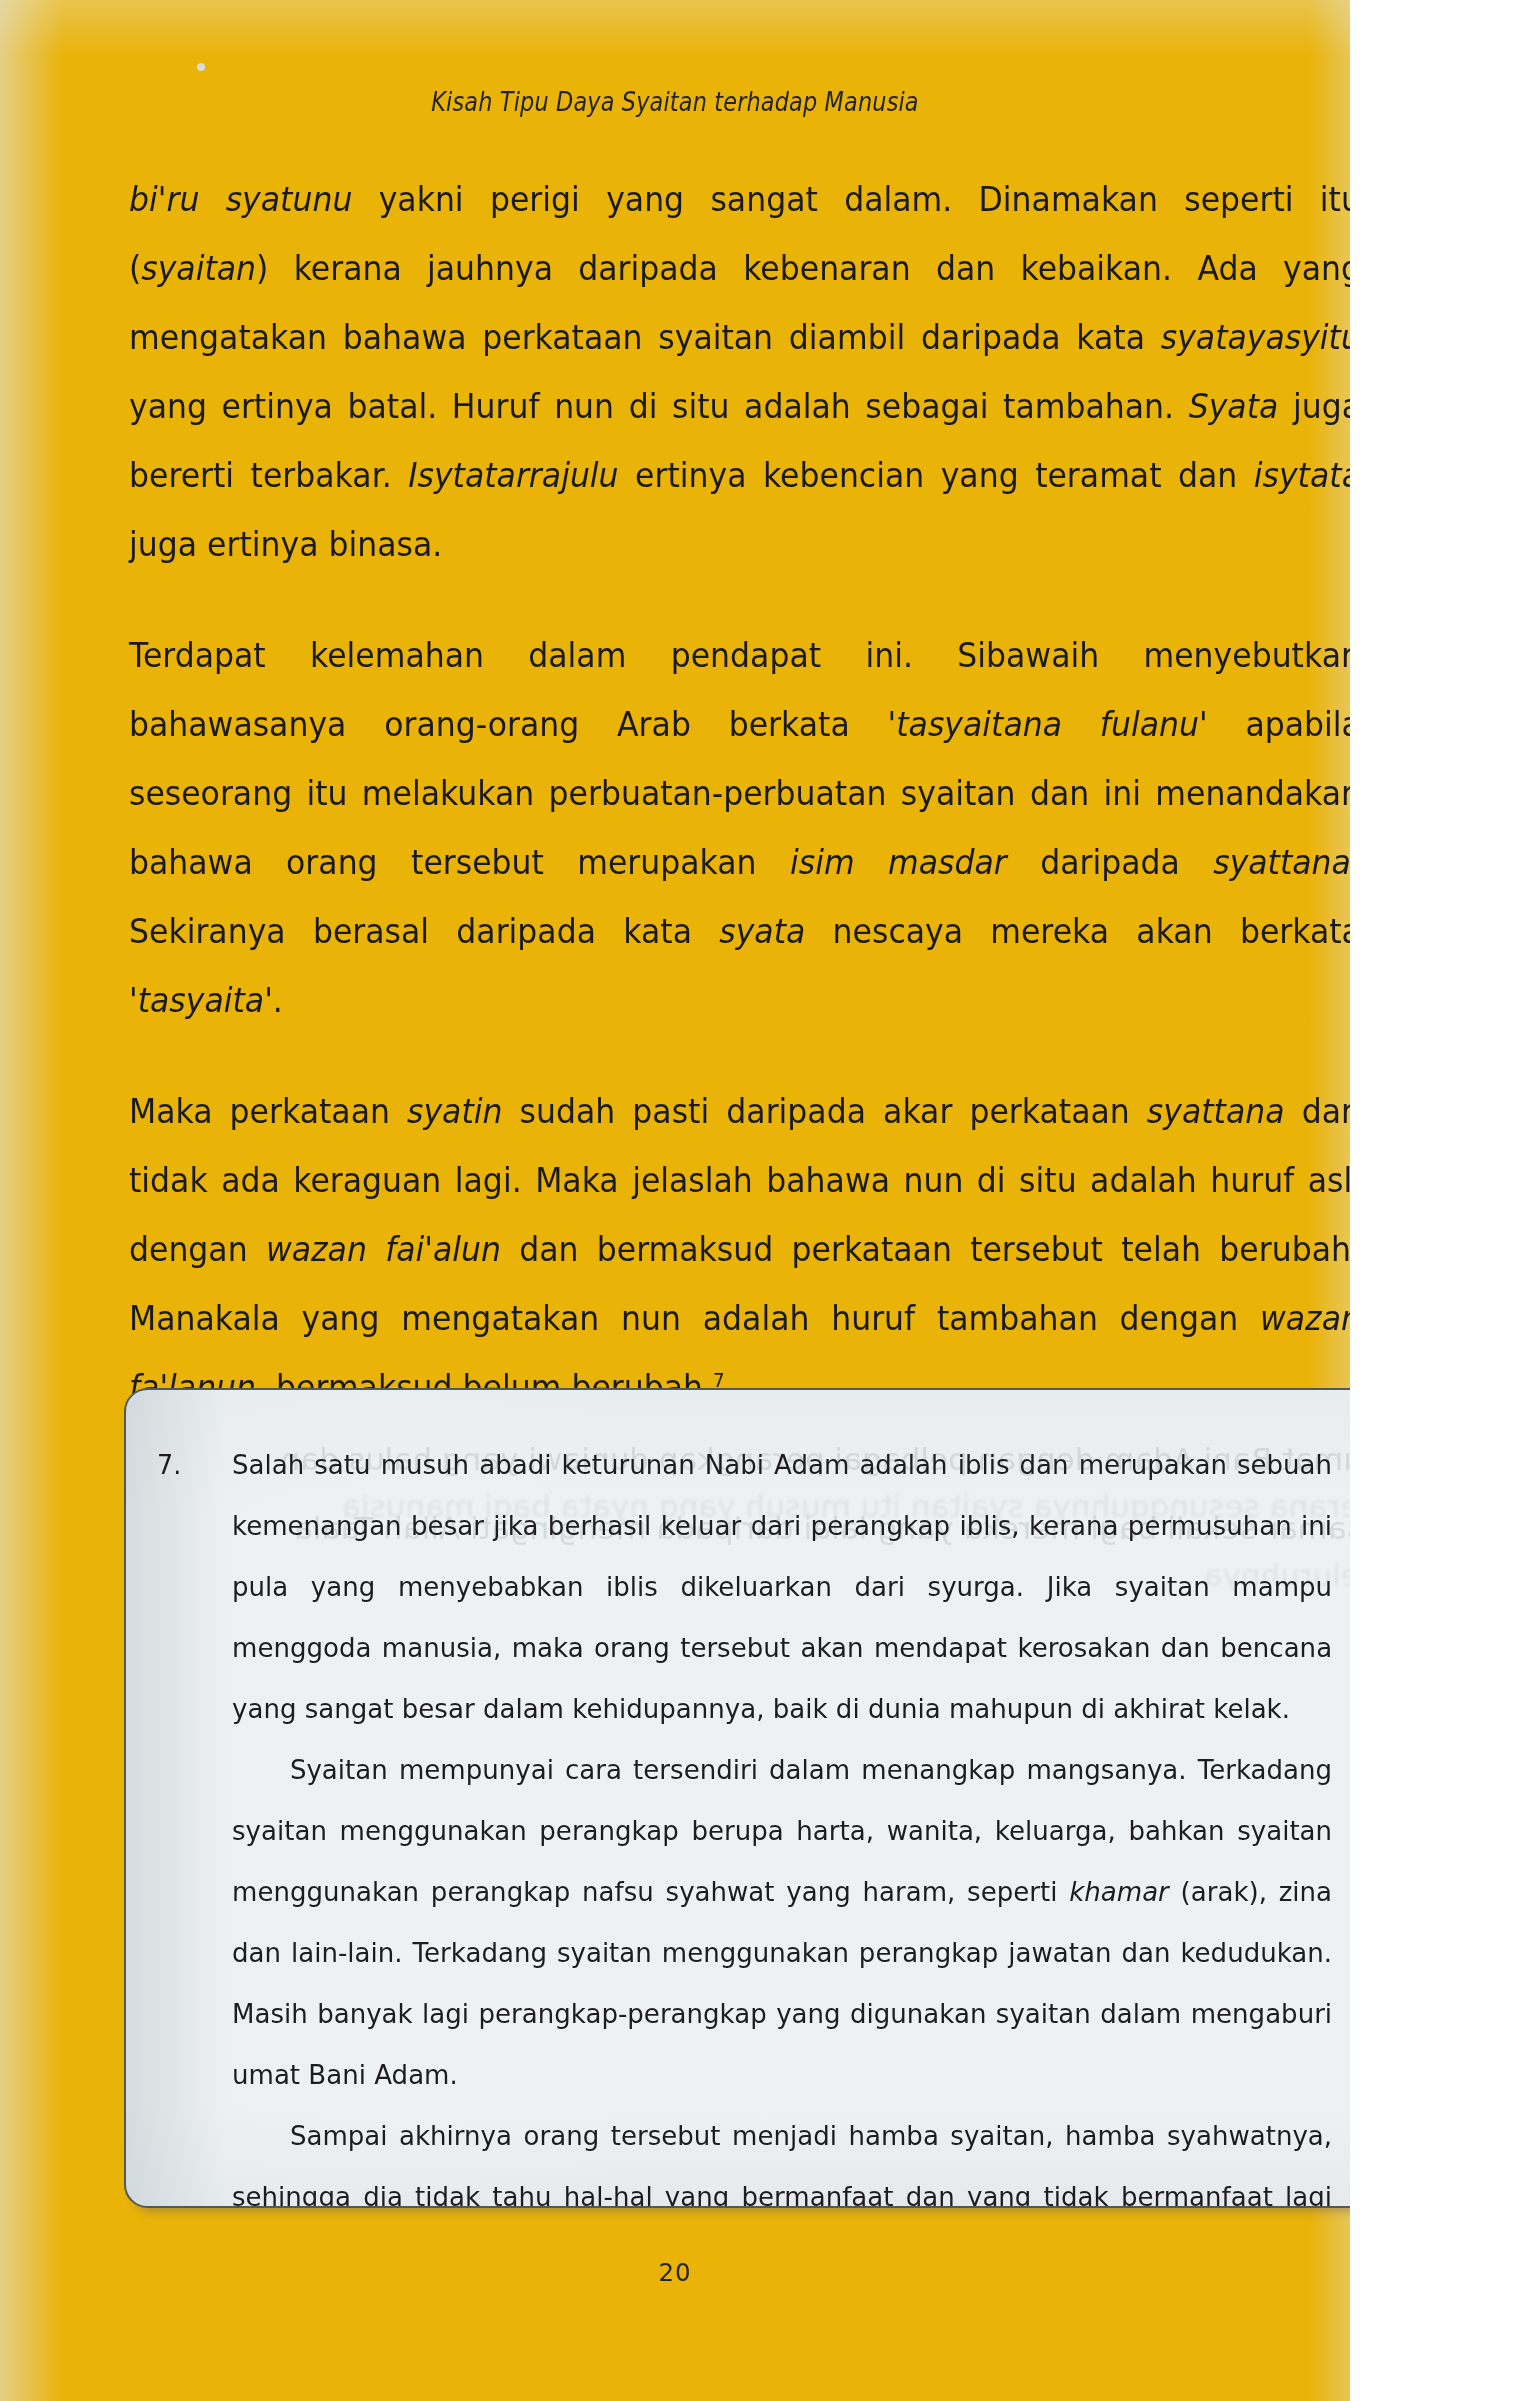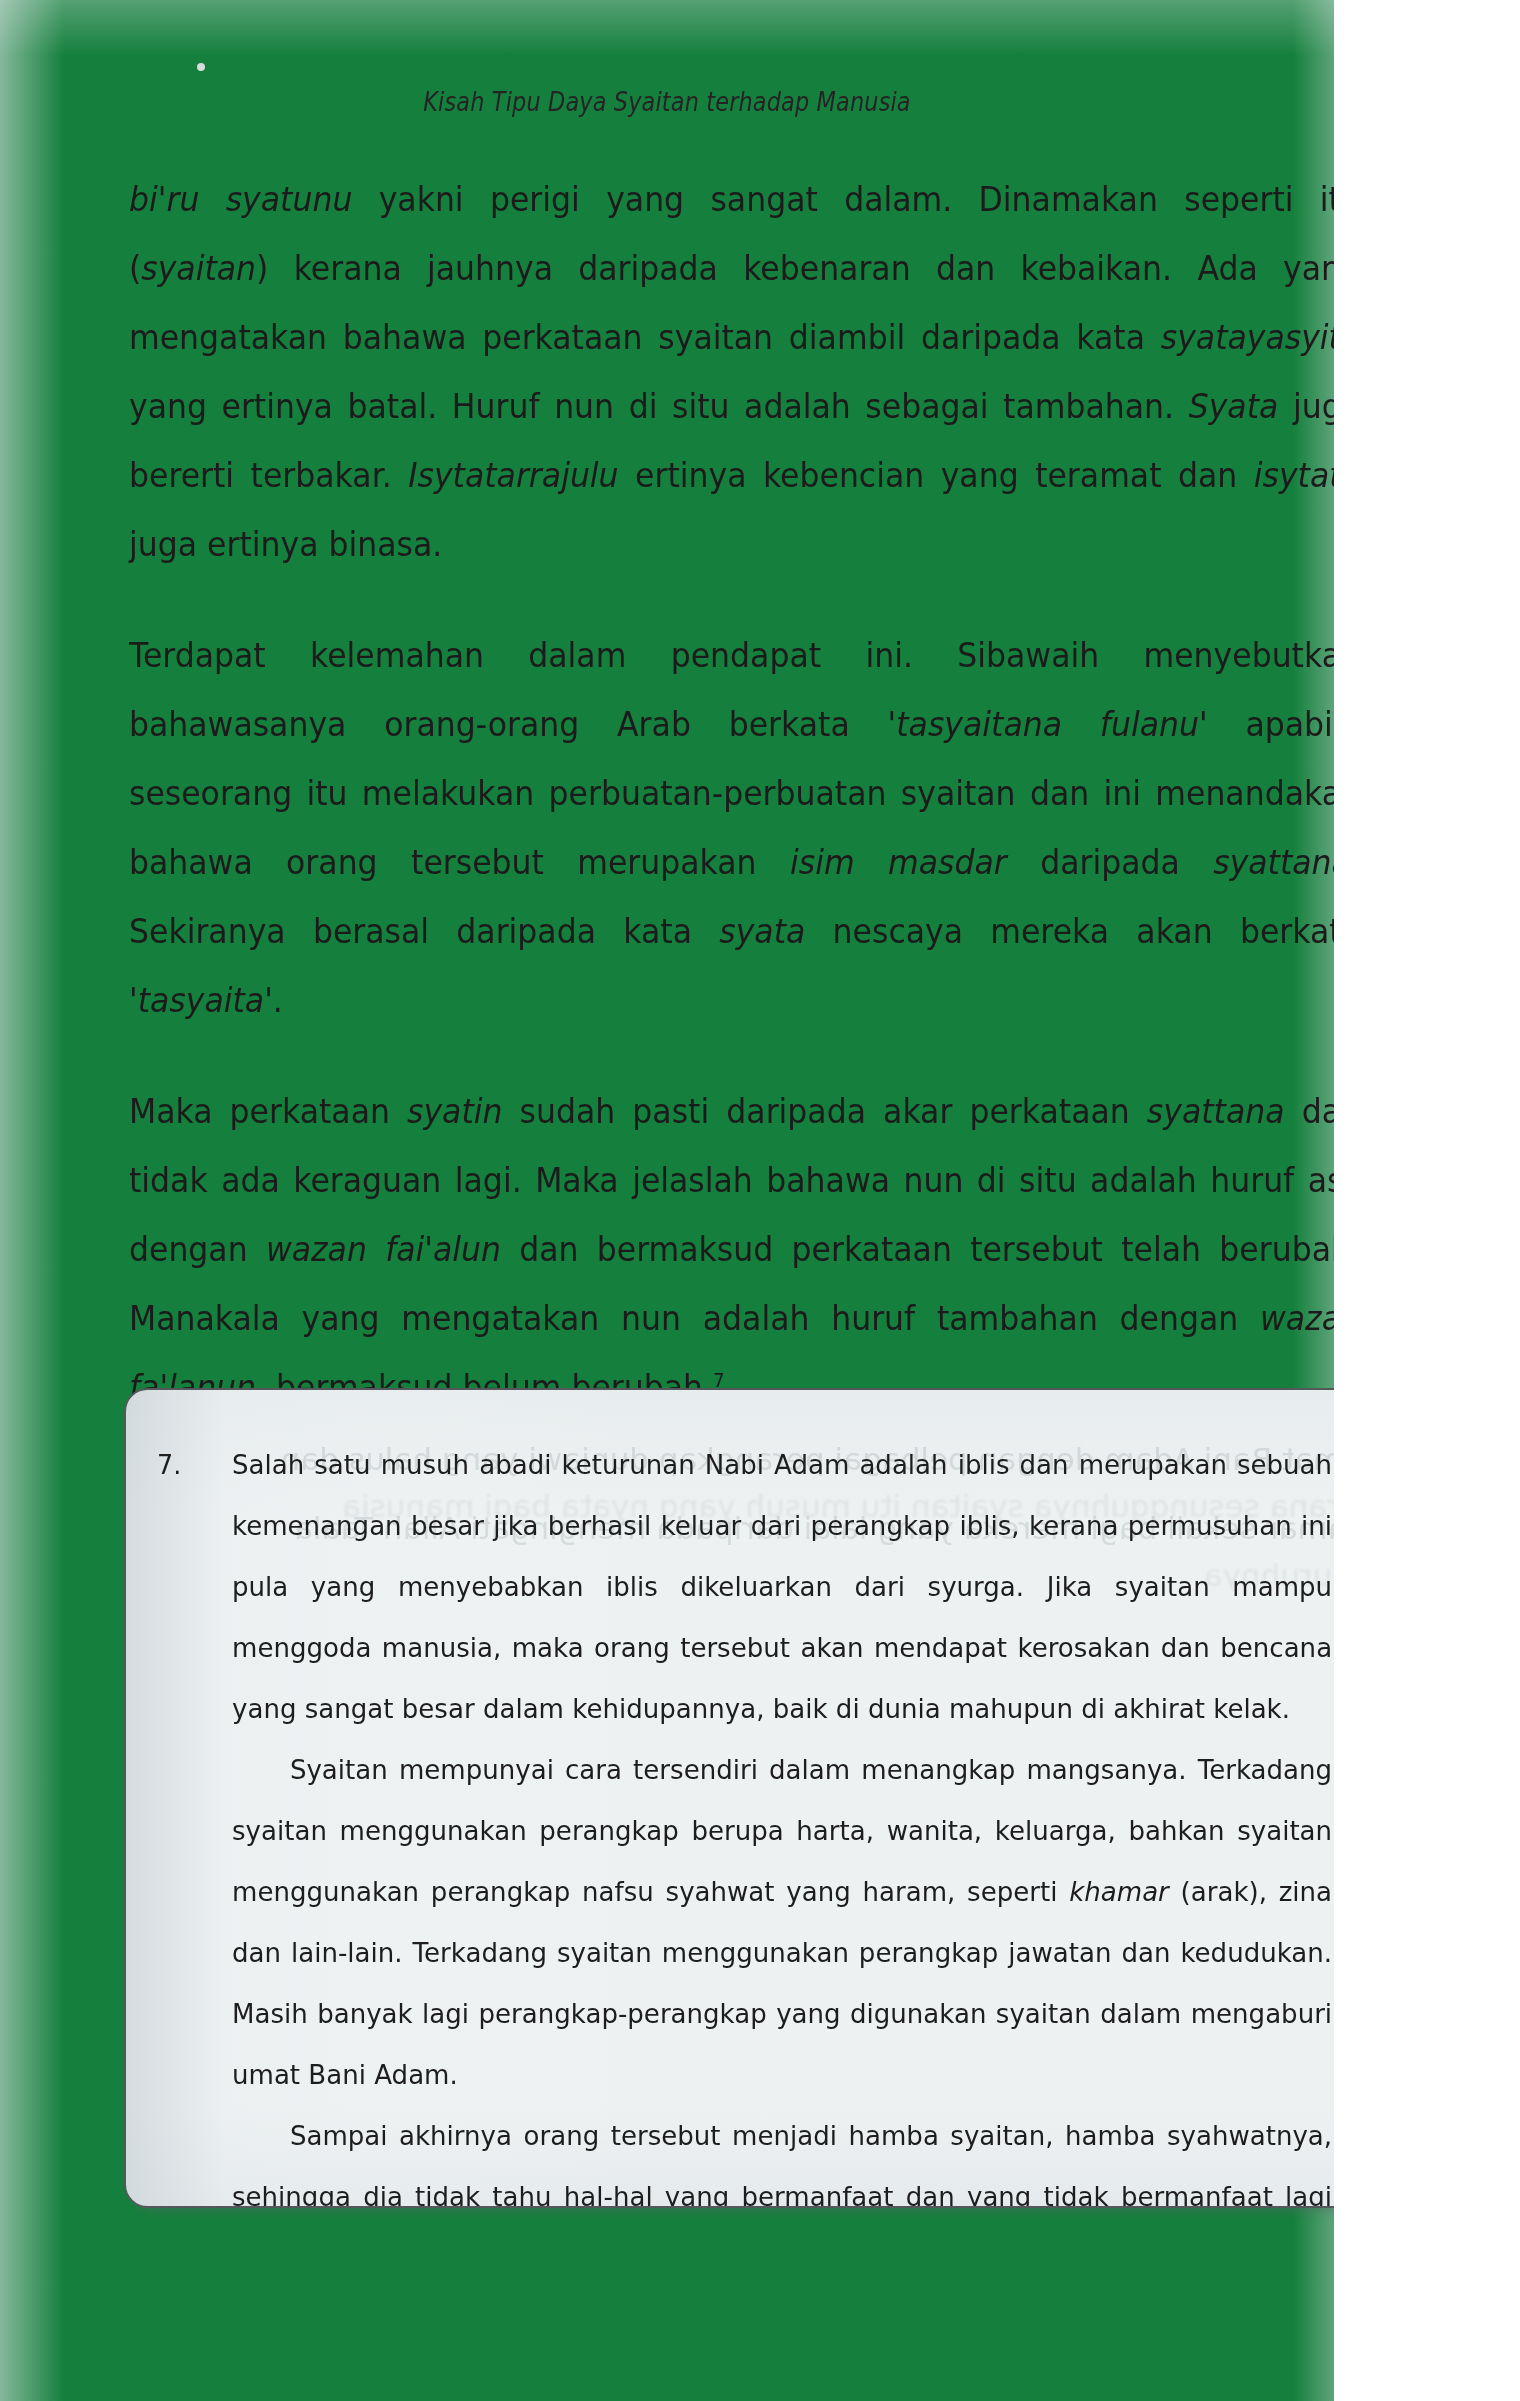--- a/index.html
+++ b/index.html
@@ -4,24 +4,25 @@
 <style>
   html, body {
     margin: 0;
     padding: 0;
     background: #ffffff;
   }
   .page {
     position: relative;
     width: 1334px;
     height: 2401px;
-    background: #15803d;
+    background: #eab308;
     overflow: hidden;
     font-family: "DejaVu Sans", "Liberation Sans", sans-serif;
     color: #1c1c1c;
+    padding-left: 16px;
   }
   
   .paper-tint {
     position: absolute;
     inset: 0;
     background:
       linear-gradient(to right, rgba(225,231,233,0.55) 0px, rgba(255,255,255,0) 64px),
       linear-gradient(to left, rgba(228,233,235,0.35) 0px, rgba(255,255,255,0) 41px),
       linear-gradient(to bottom, rgba(232,236,238,0.30) 0px, rgba(255,255,255,0) 55px);
     pointer-events: none;
@@ -193,15 +194,16 @@
         <div class="fn-marker">7.</div>
         <div class="fn-text">
           <p><span>Salah satu musuh abadi keturunan Nabi Adam adalah iblis dan merupakan sebuah kemenangan besar jika berhasil keluar dari perangkap iblis, kerana permusuhan ini pula yang menyebabkan iblis dikeluarkan dari syurga. Jika syaitan mampu menggoda manusia, maka orang tersebut akan mendapat kerosakan dan bencana yang sangat besar dalam kehidupannya, baik di dunia mahupun di akhirat kelak.</span></p>
           <p><span>Syaitan mempunyai cara tersendiri dalam menangkap mangsanya. Terkadang syaitan menggunakan perangkap berupa harta, wanita, keluarga, bahkan syaitan menggunakan perangkap nafsu syahwat yang haram, seperti </span><i>khamar</i><span> (arak), zina dan lain-lain. Terkadang syaitan menggunakan perangkap jawatan dan kedudukan. Masih banyak lagi perangkap-perangkap yang digunakan syaitan dalam mengaburi umat Bani Adam.</span></p>
           <p><span>Sampai akhirnya orang tersebut menjadi hamba syaitan, hamba syahwatnya, sehingga dia tidak tahu hal-hal yang bermanfaat dan yang tidak bermanfaat lagi bagi dirinya sendiri. Dia seperti orang buta yang meraba-raba, menyerahkan seluruh hidupnya kepada syaitan. Hal ini menyebabkannya semakin jauh daripada Allah yang Maha Pencipta dan Maha Penolong baginya. Mereka lupa kepada Allah, kemudian</span></p>
         </div>
       </div>
     </div>
   </div>
 
+  <div class="page-number">20</div>
 
 </div>
 
 
 </body></html>

